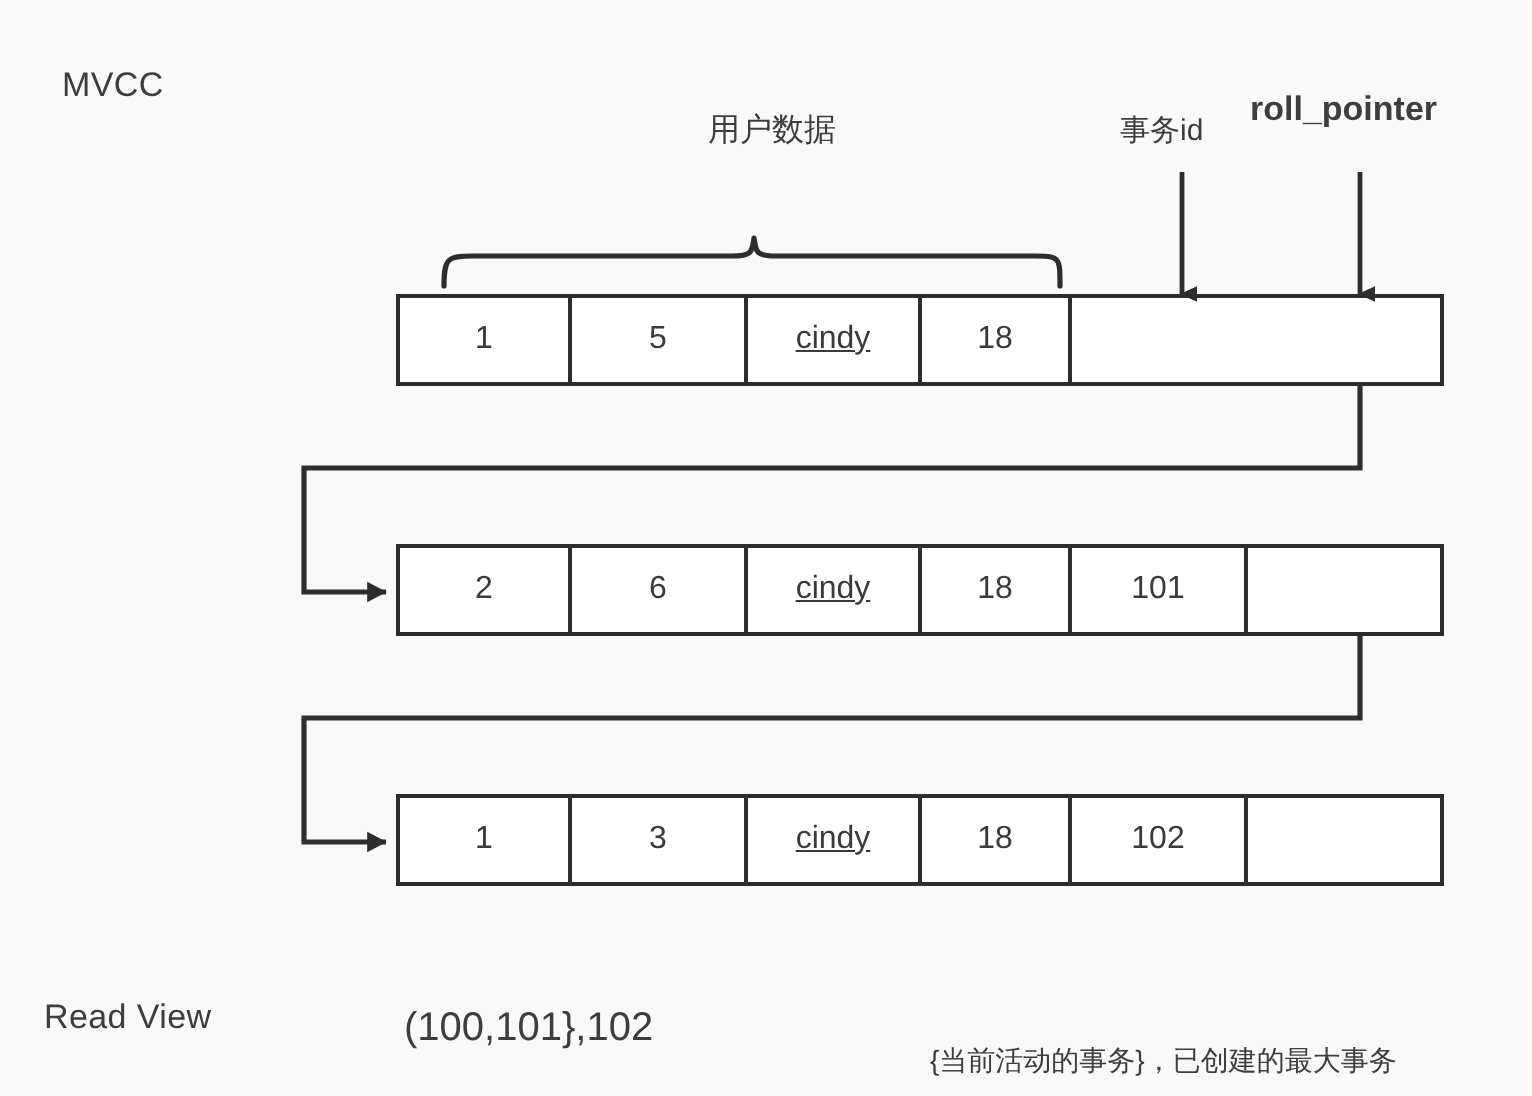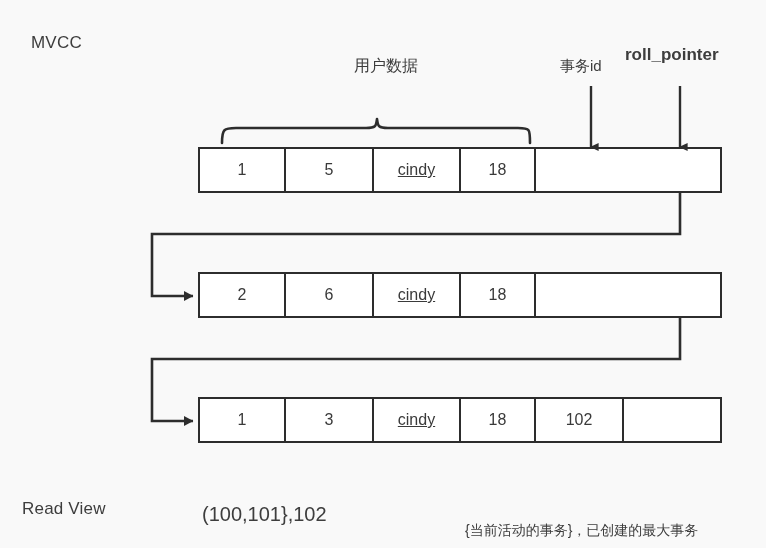--- a/index.html
+++ b/index.html
@@ -128,20 +128,21 @@
     <div class="cell c2">cindy</div>
     <div class="cell c3">18</div>
     <div class="cell c5"></div>
   </div>
 
   <div class="row" id="row-2">
     <div class="cell c0">2</div>
     <div class="cell c1">6</div>
     <div class="cell c2">cindy</div>
     <div class="cell c3">18</div>
+    <div class="cell c4">101</div>
     <div class="cell c5"></div>
   </div>
 
   <div class="row" id="row-3">
     <div class="cell c0">1</div>
     <div class="cell c1">3</div>
     <div class="cell c2">cindy</div>
     <div class="cell c3">18</div>
     <div class="cell c4">102</div>
     <div class="cell c5"></div>

